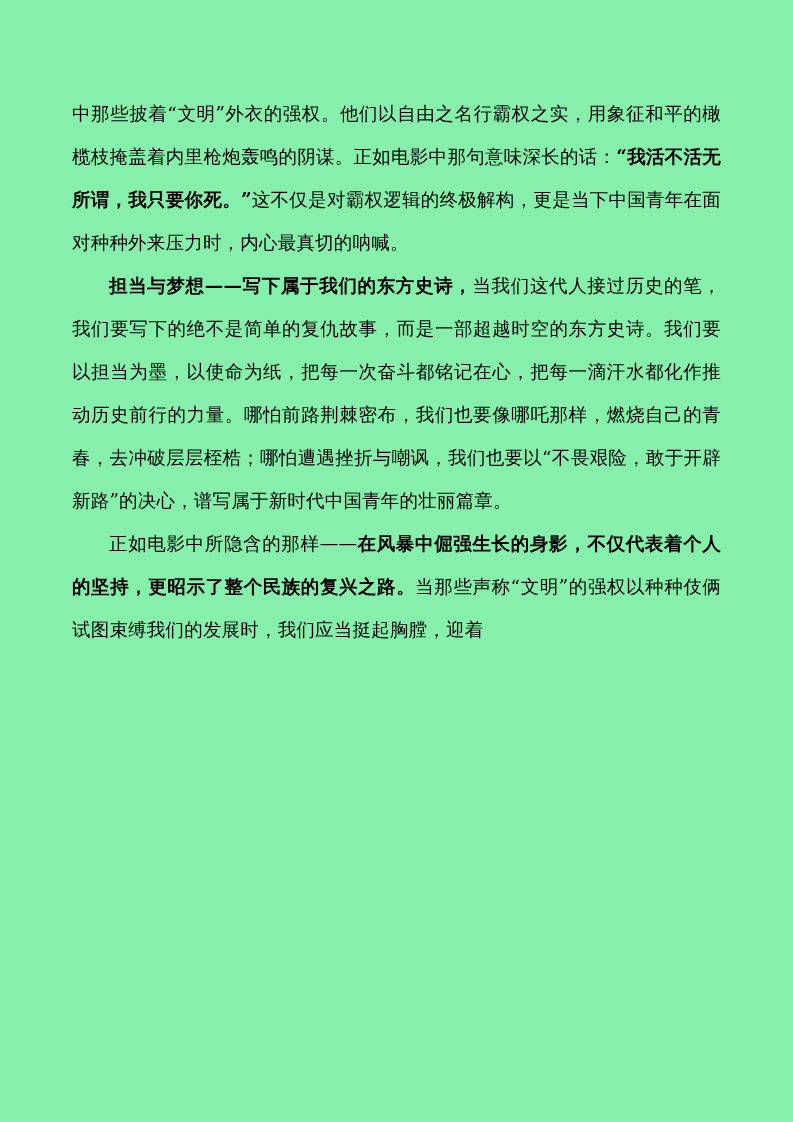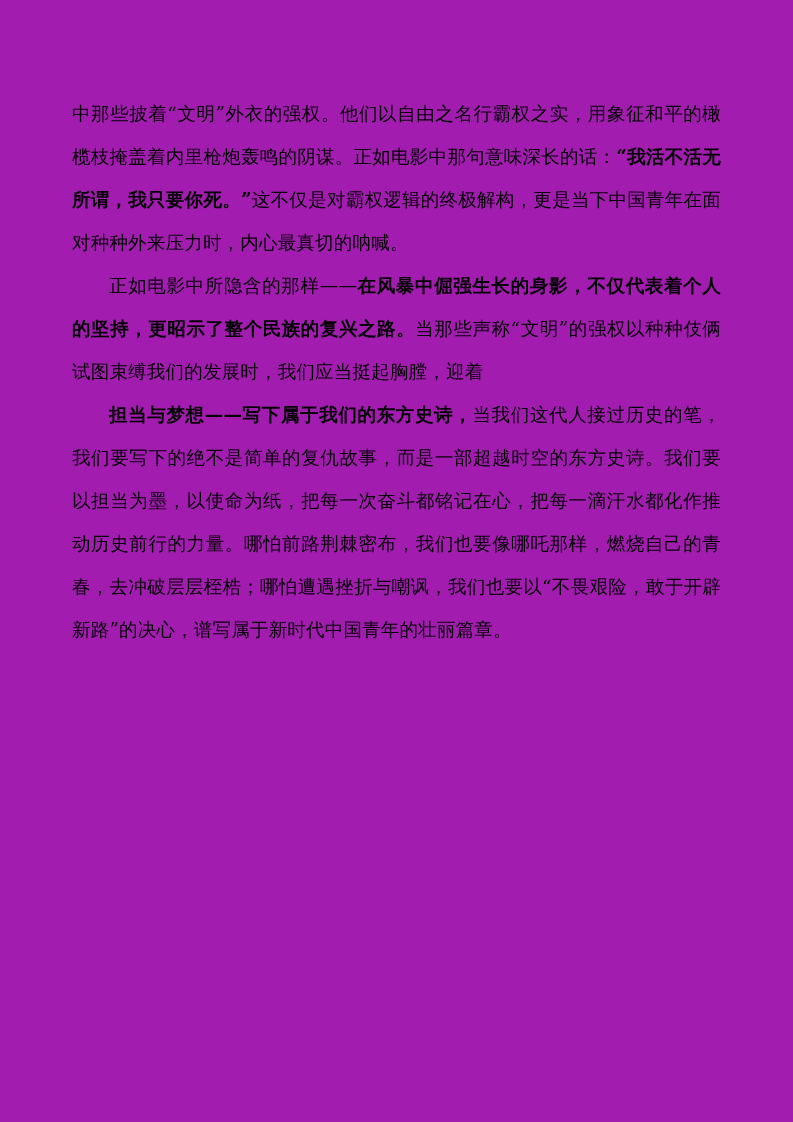--- a/index.html
+++ b/index.html
@@ -13,21 +13,21 @@
     font-family: "DejaVu Serif", "Liberation Serif", serif;
     color: #000000;
     overflow: hidden;
   }
   .page {
     position: relative;
     width: 793px;
     height: 1122px;
     box-sizing: border-box;
     padding: 92px 72px 70px 72px;
-    background: #a21caf;
+    background: #86efac;
   }
   .doc-body {
     font-size: 18.5px;
     line-height: 43px;
     text-align: justify;
     text-justify: inter-ideograph;
     letter-spacing: 0.2px;
   }
   p.para {
     margin: 0;
@@ -43,16 +43,16 @@
   .doc-body, .doc-body * {
     font-kerning: none;
   }
 </style>
 </head>
 <body>
 
 <div class="page">
   <div class="doc-body" id="doc-body">
       <p class="para"><span>中那些披着“文明”外衣的强权。他们以自由之名行霸权之实，用象征和平的橄榄枝掩盖着内里枪炮轰鸣的阴谋。正如电影中那句意味深长的话：</span><span class="b">“我活不活无所谓，我只要你死。”</span><span>这不仅是对霸权逻辑的终极解构，更是当下中国青年在面对种种外来压力时，内心最真切的呐喊。</span></p>
+      <p class="para indent"><span class="b">担当与梦想——写下属于我们的东方史诗，</span><span>当我们这代人接过历史的笔，我们要写下的绝不是简单的复仇故事，而是一部超越时空的东方史诗。我们要以担当为墨，以使命为纸，把每一次奋斗都铭记在心，把每一滴汗水都化作推动历史前行的力量。哪怕前路荆棘密布，我们也要像哪吒那样，燃烧自己的青春，去冲破层层桎梏；哪怕遭遇挫折与嘲讽，我们也要以“不畏艰险，敢于开辟新路”的决心，谱写属于新时代中国青年的壮丽篇章。</span></p>
       <p class="para indent"><span>正如电影中所隐含的那样——</span><span class="b">在风暴中倔强生长的身影，不仅代表着个人的坚持，更昭示了整个民族的复兴之路。</span><span>当那些声称“文明”的强权以种种伎俩试图束缚我们的发展时，我们应当挺起胸膛，迎着</span></p>
-      <p class="para indent"><span class="b">担当与梦想——写下属于我们的东方史诗，</span><span>当我们这代人接过历史的笔，我们要写下的绝不是简单的复仇故事，而是一部超越时空的东方史诗。我们要以担当为墨，以使命为纸，把每一次奋斗都铭记在心，把每一滴汗水都化作推动历史前行的力量。哪怕前路荆棘密布，我们也要像哪吒那样，燃烧自己的青春，去冲破层层桎梏；哪怕遭遇挫折与嘲讽，我们也要以“不畏艰险，敢于开辟新路”的决心，谱写属于新时代中国青年的壮丽篇章。</span></p>
     </div>
 </div>
 
 </body></html>

